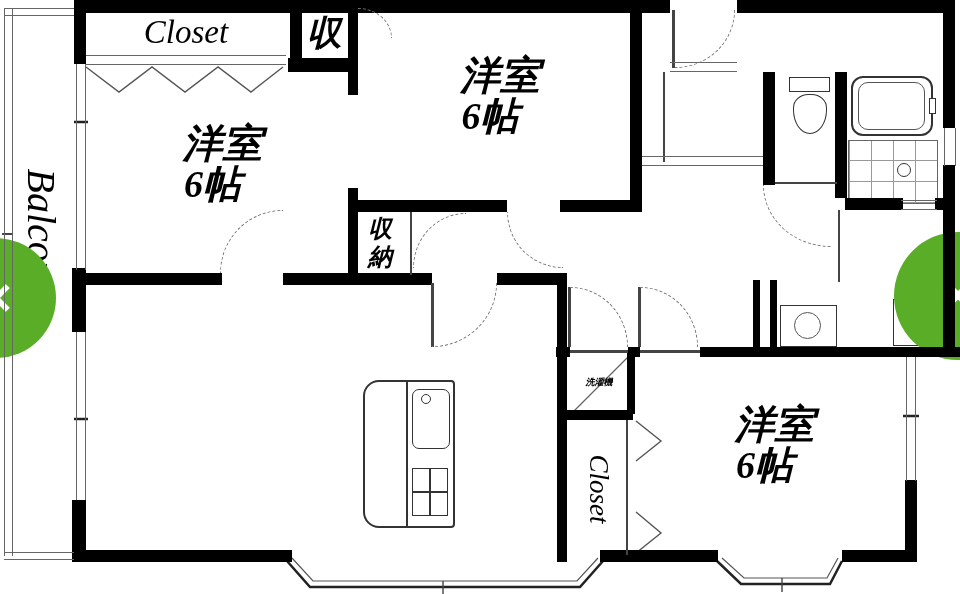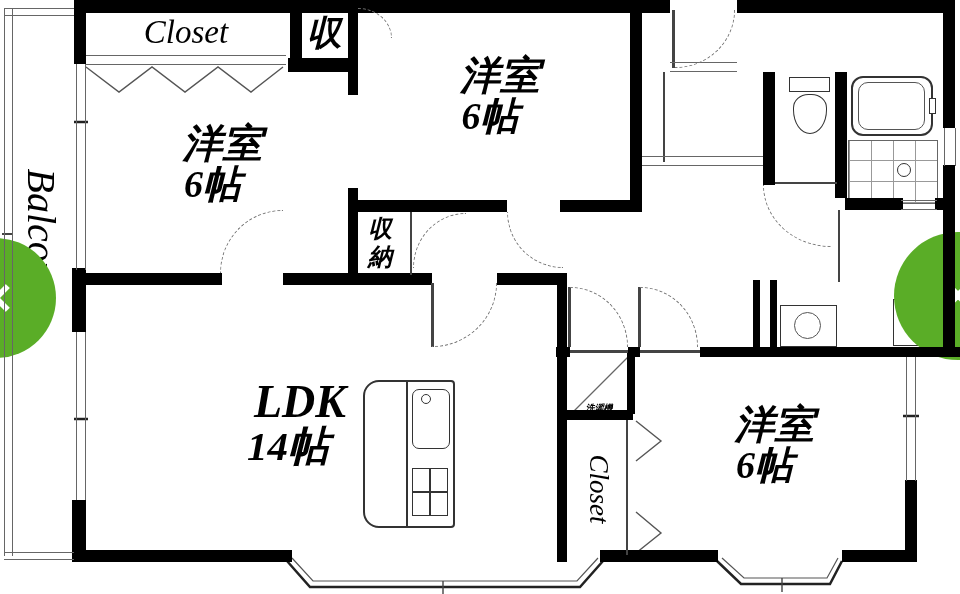--- a/index.html
+++ b/index.html
@@ -62,26 +62,22 @@
     <div>洋室</div>
     <div style="font-size:38px;transform:translateX(-10px);">6帖</div>
   </div>
 
 
   <div class="lbl kanji" style="left:351px;top:216px;width:58px;font-size:24px;line-height:1.15;">
     <div>収</div>
     <div>納</div>
   </div>
 
-  <div class="lbl kanji" style="left:205px;top:379px;width:190px;font-size:46px;">
-    <div>LDK</div>
-    <div style="font-size:41px;transform:translateX(-12px);">14帖</div>
-  </div>
 
-  <div class="lbl kanji" style="left:566px;top:378px;width:66px;font-size:9px;margin-top:26px;">洗濯機</div>
+  <div class="lbl kanji" style="left:566px;top:378px;width:66px;font-size:9px;">洗濯機</div>
 
   <div class="lbl" style="left:522px;top:474px;width:150px;height:30px;font-size:27px;transform:rotate(90deg);">Closet</div>
 
   <div class="lbl kanji" style="left:682px;top:405px;width:185px;font-size:40px;">
     <div>洋室</div>
     <div style="font-size:38px;transform:translateX(-10px);">6帖</div>
   </div>
 
   <div class="fix" style="left:363px;top:380px;width:92px;height:148px;border:2px solid #333;border-radius:16px 4px 4px 16px;"></div>
   <div class="fix" style="left:406px;top:382px;width:2px;height:144px;background:#333;"></div>

